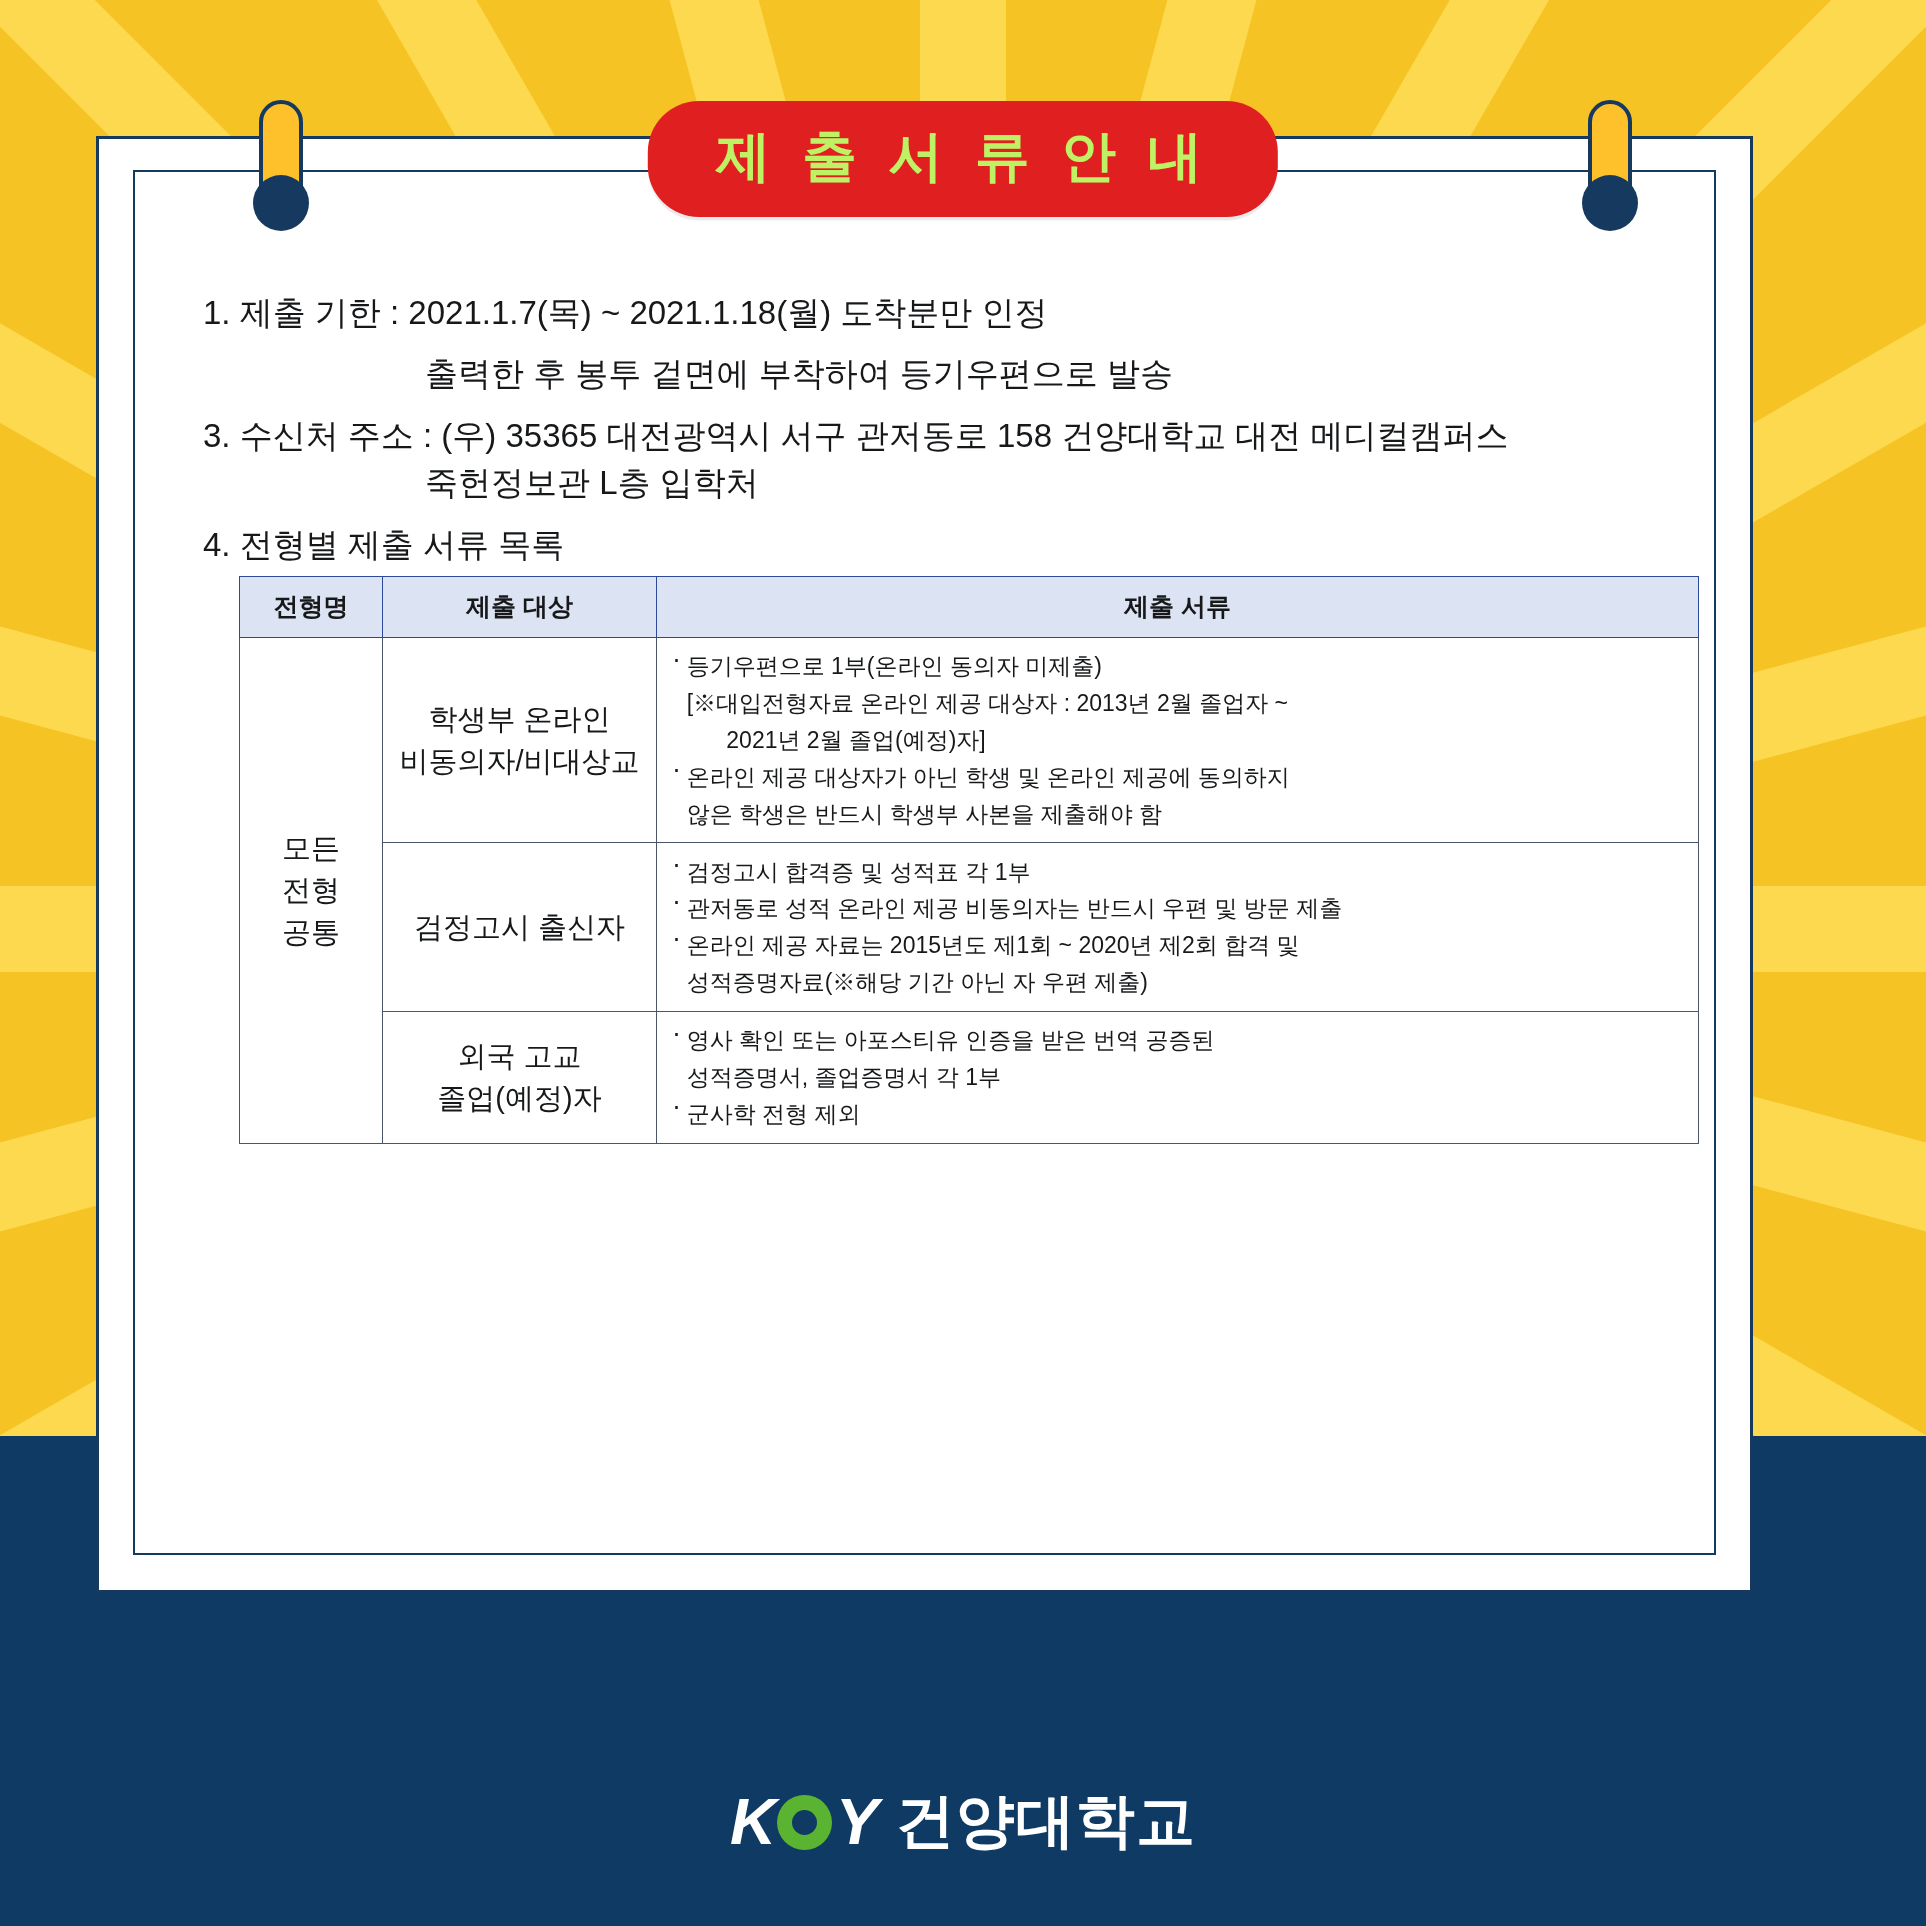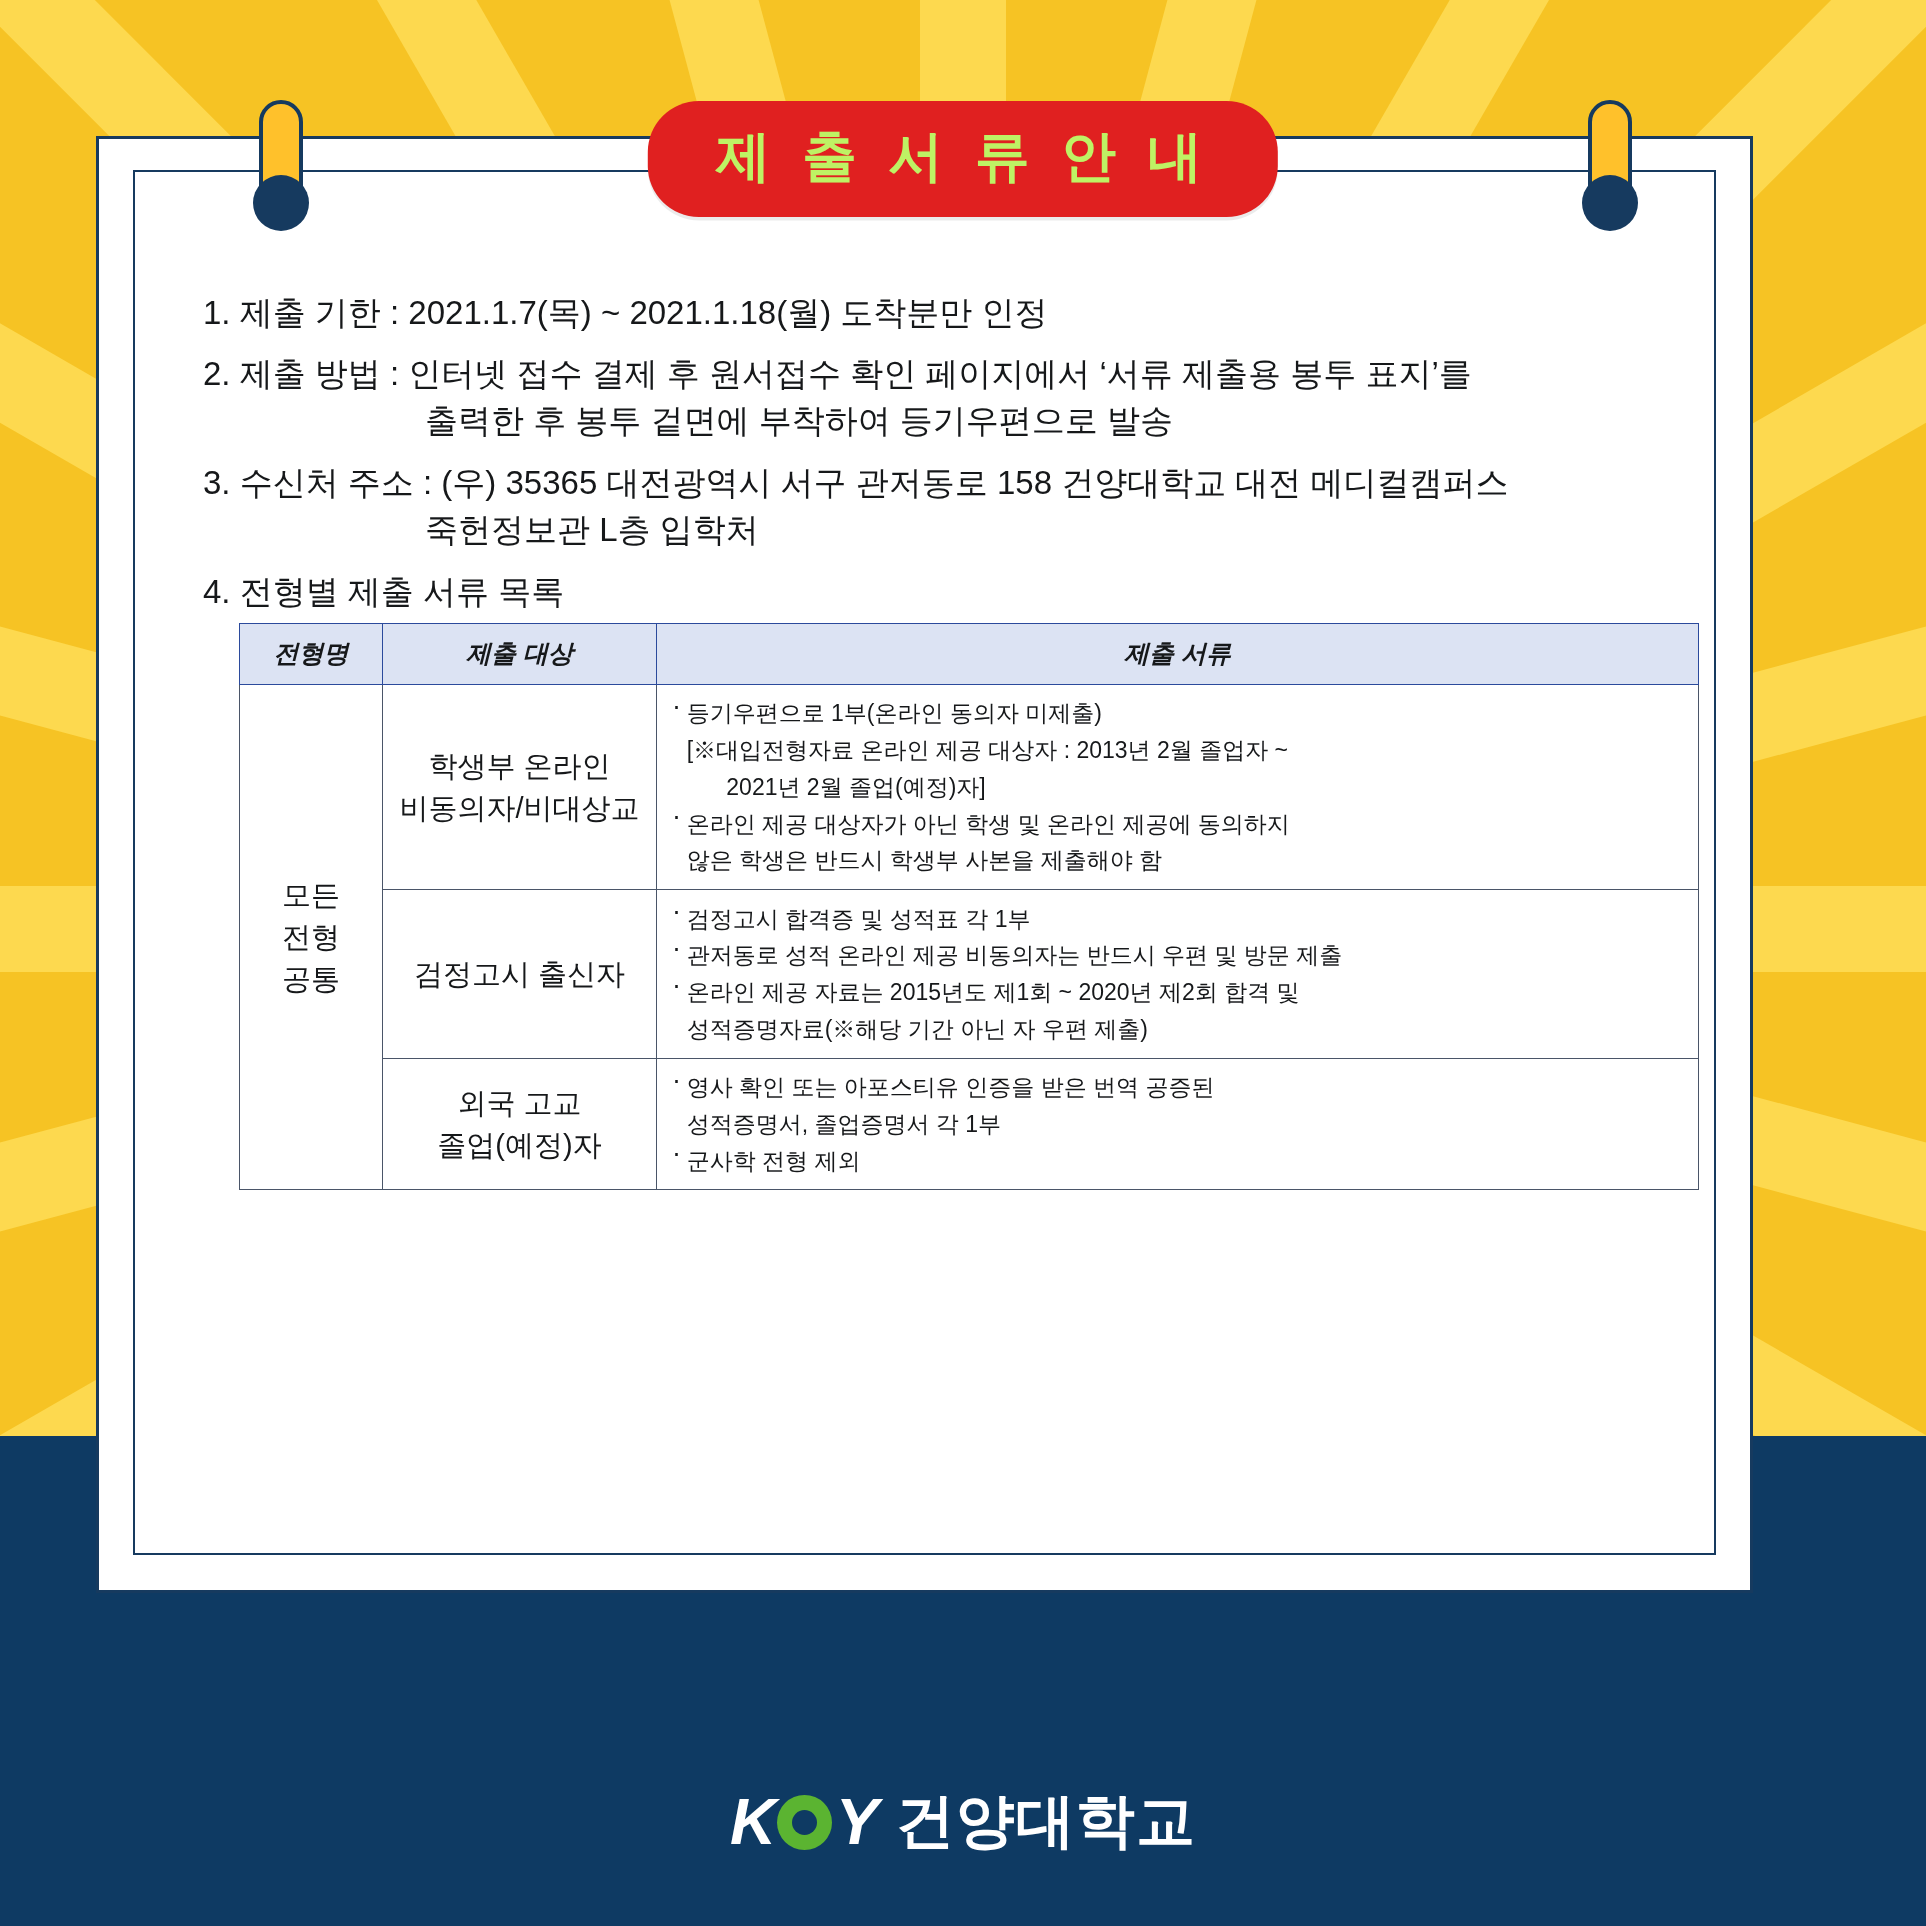--- a/index.html
+++ b/index.html
@@ -176,21 +176,20 @@
     color: #16181a;
   }
   .doc-table thead th {
     background: #dce3f3;
     text-align: center;
     font-size: 25px;
     font-weight: bold;
     padding: 13.7px 5.7px;
     border-color: #2b4a9c;
     border-width: 1.7px;
-    font-style: italic;
   }
   .col-a { width: 143px; }
   .col-b { width: 274px; }
   .cell-center {
     text-align: center;
     font-size: 29px;
     line-height: 1.45;
   }
   .cell-body {
     font-size: 23px;
@@ -313,21 +312,20 @@
 <div class="board-outer">
   <div class="board-inner">
 
     <div class="content">
 
       <div class="item item-1">
         <div class="line-main">1. 제출 기한 : 2021.1.7(목) ~ 2021.1.18(월) 도착분만 인정</div>
       </div>
 
       <div class="item item-2">
-        <div class="line-main">2. 제출 방법 : 인터넷 접수 결제 후 원서접수 확인 페이지에서 ‘서류 제출용 봉투 표지’를</div>
         <div class="line-cont">출력한 후 봉투 겉면에 부착하여 등기우편으로 발송</div>
       </div>
 
       <div class="item item-3">
         <div class="line-main">3. 수신처 주소 : (우) 35365 대전광역시 서구 관저동로 158 건양대학교 대전 메디컬캠퍼스</div>
         <div class="line-cont">죽헌정보관 L층 입학처</div>
       </div>
 
       <div class="item item-4">
         <div class="line-main">4. 전형별 제출 서류 목록</div>

